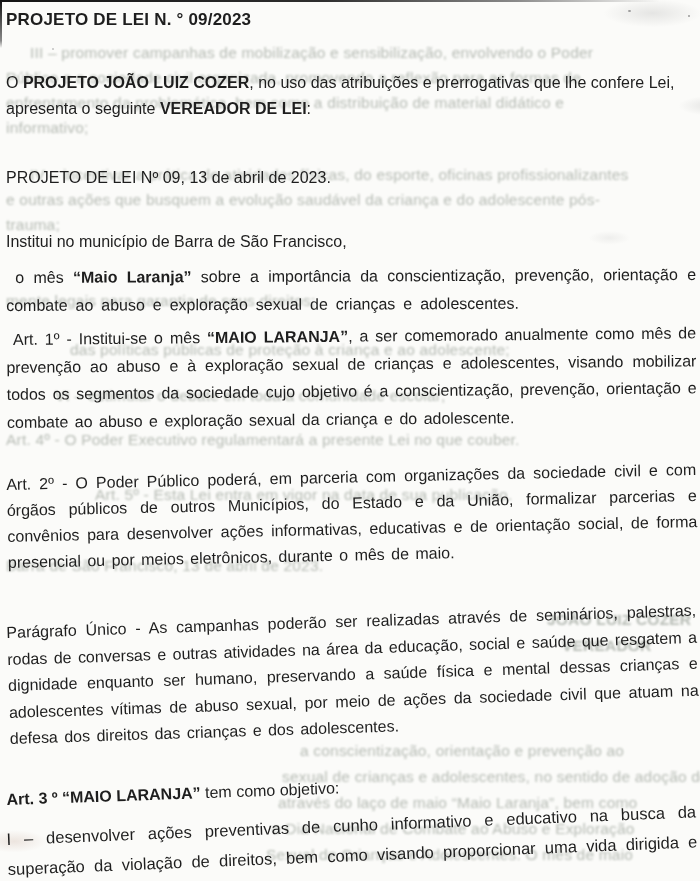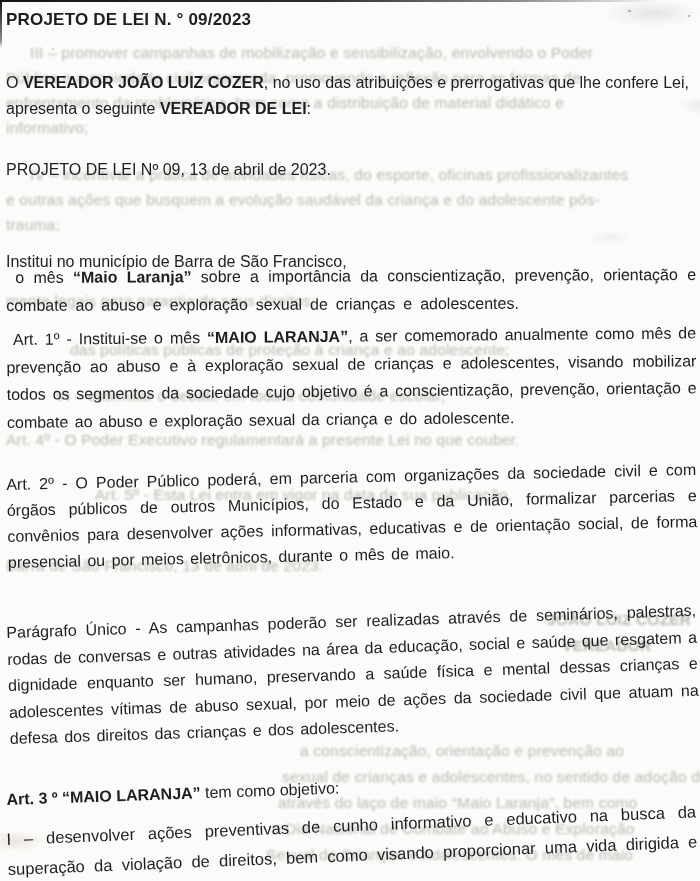--- a/index.html
+++ b/index.html
@@ -45,22 +45,22 @@
   
   .main-layer{position:absolute;inset:0;z-index:2;filter:blur(.25px);}
   .block{
     position:absolute;left:6px;width:690px;
     font-size:16px;line-height:27px;
     transform-origin:0 0;
   }
   .just{text-align:justify;}
   #title{top:6px;font-size:17px;font-weight:bold;letter-spacing:.2px;}
   #intro{top:70px;line-height:26px;width:692px;}
-  #heading-date{top:156px;}
-  #ementa-line1{top:248px;}
+  #heading-date{top:164px;}
+  #ementa-line1{top:228px;}
   #ementa-body{top:264px;line-height:28px;word-spacing:3.5px;transform:rotate(-0.25deg);}
   #art1{top:326px;line-height:27.5px;word-spacing:2px;transform:rotate(-0.55deg);}
   #art2{top:472px;line-height:26px;word-spacing:2px;transform:rotate(-1.25deg);}
   #parag{top:620px;line-height:26.5px;word-spacing:2px;transform:rotate(-1.85deg);}
   #art3{top:786px;transform:rotate(-2deg);}
   #item1{top:824px;line-height:30px;word-spacing:1.5px;font-size:16.5px;transform:rotate(-2.3deg);}
 </style>
 </head>
 <body>
 
@@ -93,21 +93,21 @@
       <div class="bleed-line" style="left: 282px; top: 768px;">sexual de crianças e adolescentes, no sentido de adoção do</div>
       <div class="bleed-line" style="left: 278px; top: 794px;">através do laço de maio “Maio Laranja”, bem como</div>
       <div class="bleed-line" style="left: 272px; top: 820px;">o Dia Nacional de Combate ao Abuso e Exploração</div>
       <div class="bleed-line" style="left: 266px; top: 846px;">Sexual de Crianças e Adolescentes. O mês de maio</div>
     </div>
 
   <div class="main-layer">
 
     <div class="block" id="title">PROJETO DE LEI N. ° 09/2023</div>
 
-    <div class="block" id="intro">O <b>VEREADOR JOÃO LUIZ COZER</b>, no uso das atribuições e prerrogativas que lhe confere Lei, apresenta o seguinte <b>VEREADOR DE LEI</b>:</div>
+    <div class="block" id="intro">O <b>PROJETO JOÃO LUIZ COZER</b>, no uso das atribuições e prerrogativas que lhe confere Lei, apresenta o seguinte <b>VEREADOR DE LEI</b>:</div>
 
     <div class="block" id="heading-date">PROJETO DE LEI Nº 09, 13 de abril de 2023.</div>
 
     <div class="block" id="ementa-line1">Institui no município de Barra de São Francisco,</div>
 
     <div class="block just" id="ementa-body">&nbsp;o mês <b>“Maio Laranja”</b> sobre a importância da conscientização, prevenção, orientação e combate ao abuso e exploração sexual de crianças e adolescentes.</div>
 
     <div class="block just" id="art1">&nbsp;Art. 1º - Institui-se o mês <b>“MAIO LARANJA”</b>, a ser comemorado anualmente como mês de prevenção ao abuso e à exploração sexual de crianças e adolescentes, visando mobilizar todos os segmentos da sociedade cujo objetivo é a conscientização, prevenção, orientação e combate ao abuso e exploração sexual da criança e do adolescente.</div>
 
     <div class="block just" id="art2">Art. 2º - O Poder Público poderá, em parceria com organizações da sociedade civil e com órgãos públicos de outros Municípios, do Estado e da União, formalizar parcerias e convênios para desenvolver ações informativas, educativas e de orientação social, de forma presencial ou por meios eletrônicos, durante o mês de maio.</div>

